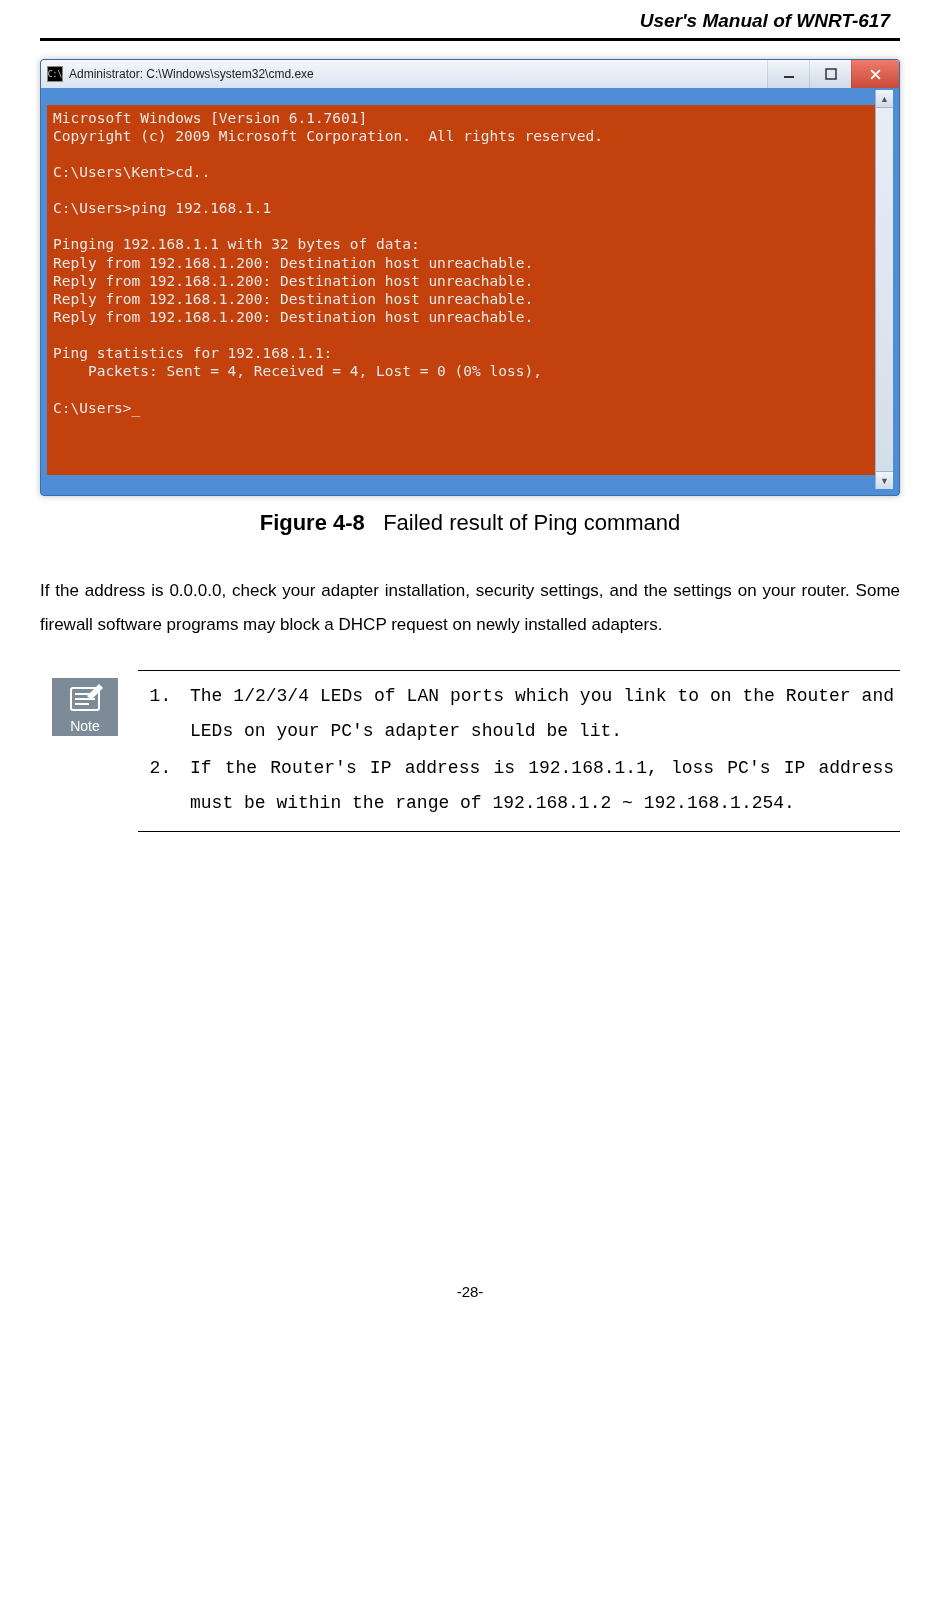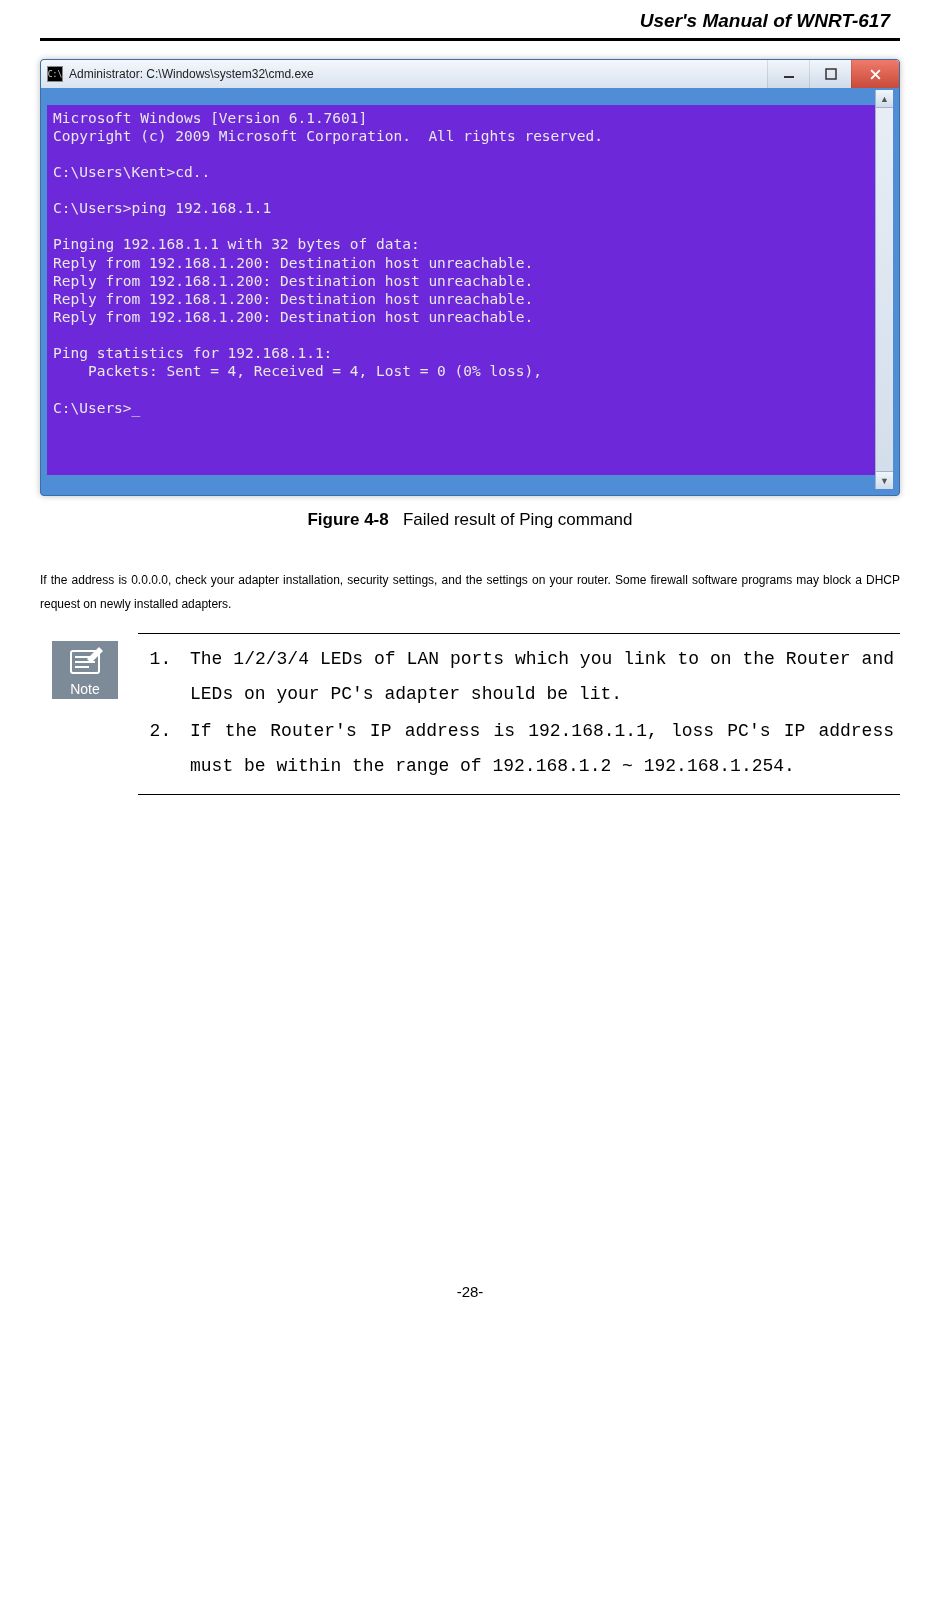--- a/index.html
+++ b/index.html
@@ -84,21 +84,21 @@
     width: 48px;
     border-top-right-radius: 3px;
   }
   .cmd-body-wrap {
     border: 6px solid #4f8dd6;
     border-top-width: 2px;
     background: #4f8dd6;
     position: relative;
   }
   .cmd-body {
-    background: #6d28d9;
+    background: #c2410c;
     color: #e8e8e8;
     font-family: "Lucida Console","Consolas",monospace;
     font-size: 14.5px;
     line-height: 1.25;
     padding: 4px 6px 4px 6px;
     min-height: 370px;
     white-space: pre;
   }
   .scroll-track {
     position: absolute;
@@ -113,29 +113,29 @@
     display: flex; align-items:center; justify-content:center;
     font-size:9px; color:#555;
     background: linear-gradient(#f2f6fb,#d0dbe9);
   }
   .scroll-arrow.bottom {
     position:absolute; bottom:0; left:0; right:0;
     border-bottom:none; border-top:1px solid #9db3cf;
   }
   .caption {
     text-align: center;
-    font-size: 17px;
+    font-size: 22px;
     margin: 14px 0 38px 0;
   }
   .caption .fig-label { font-weight: bold; }
   .para {
-    font-size: 12px;
+    font-size: 17px;
     line-height: 2.0;
     text-align: justify;
-    margin-bottom: 17px;
+    margin-bottom: 28px;
   }
   .note-block {
     display: flex;
     gap: 20px;
     align-items: flex-start;
     margin-left: 12px;
   }
   .note-badge {
     width: 66px;
     background: #7d8a97;

